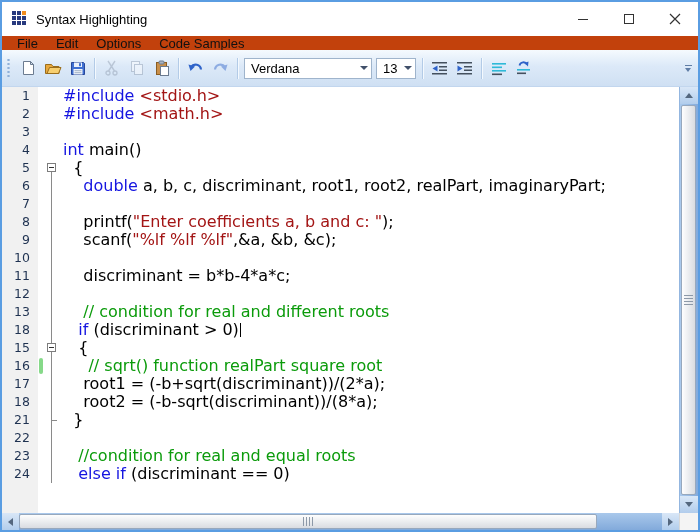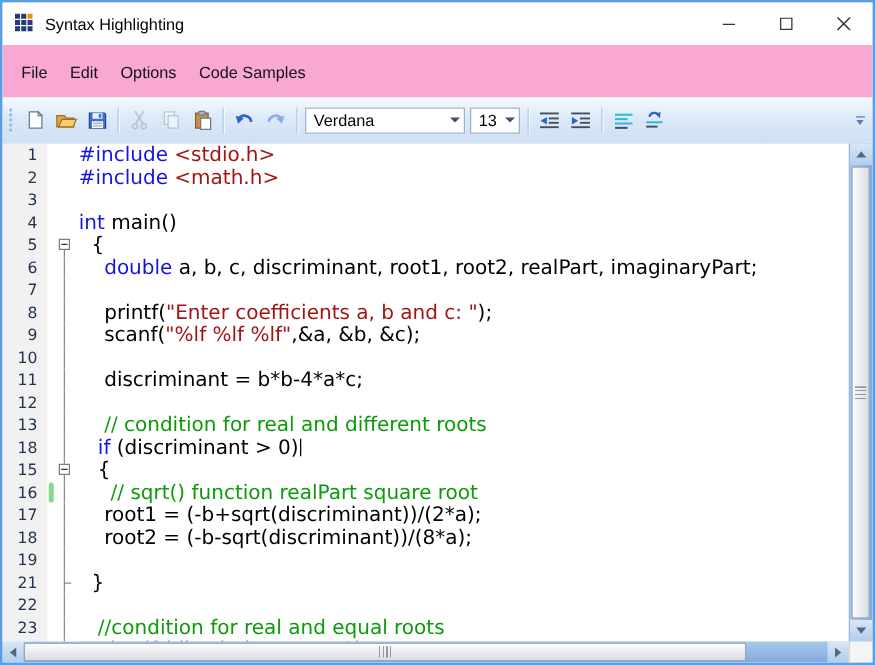--- a/index.html
+++ b/index.html
@@ -11,21 +11,21 @@
   }
   
   .titlebar{ height:34px; background:#fff; display:flex; align-items:center; padding-left:10px; flex:0 0 auto; }
   .app-icon{ width:16px; height:16px; display:grid; grid-template-columns:repeat(3,4px); grid-template-rows:repeat(3,4px); gap:1px; margin-right:8px; }
   .app-icon i{ background:#27397e; }
   .app-icon i.orange{ background:#f08c1e; }
   .title-text{ font-size:13px; color:#000; }
   .win-buttons{ margin-left:auto; display:flex; height:100%; }
   .win-btn{ width:46px; height:100%; display:flex; align-items:center; justify-content:center; }
   
-  .menubar{ height:42px; background:#f9a8d4; display:flex; align-items:center; padding-left:6px; flex:0 0 auto; }
+  .menubar{ height:14px; background:#c2410c; display:flex; align-items:center; padding-left:6px; flex:0 0 auto; }
   .menu-item{ font-size:13px; color:#111; padding:4px 9px; }
   
   .toolbar{ height:37px; background:linear-gradient(#f5fafe,#dcE9f8 45%,#cfe0f3);
     border-bottom:1px solid #c2d6ee; display:flex; align-items:center; padding:0 4px; flex:0 0 auto; }
   .grip{ width:3px; height:20px; margin:0 5px 0 1px;
     background-image:radial-gradient(circle,#8fb0d8 1px,transparent 1.3px); background-size:3px 4px; }
   .tb-btn{ width:25px; height:25px; display:flex; align-items:center; justify-content:center; border-radius:2px; }
   .tb-btn.disabled{ opacity:.45; }
   .tb-sep{ width:1px; height:21px; background:#b3cbe7; margin:0 4px; box-shadow:1px 0 0 #f4f9fe; }
   .combo{ height:21px; background:#fff; border:1px solid #9fb4cc; display:flex; align-items:center; margin:0 2px; }
@@ -363,26 +363,20 @@
               <div class="fold line"></div>
               <div class="code-text"><span class="tok-def">    root1 = (-b+sqrt(discriminant))/(2*a);</span></div>
             </div>
             <div class="code-row">
               <div class="ln">18</div>
               <div class="chg"></div>
               <div class="fold line"></div>
               <div class="code-text"><span class="tok-def">    root2 = (-b-sqrt(discriminant))/(8*a);</span></div>
             </div>
             <div class="code-row">
-              <div class="ln">19</div>
-              <div class="chg"></div>
-              <div class="fold line"></div>
-              <div class="code-text"></div>
-            </div>
-            <div class="code-row">
               <div class="ln">21</div>
               <div class="chg"></div>
               <div class="fold end"></div>
               <div class="code-text"><span class="tok-def">  }</span></div>
             </div>
             <div class="code-row">
               <div class="ln">22</div>
               <div class="chg"></div>
               <div class="fold line"></div>
               <div class="code-text"></div>

